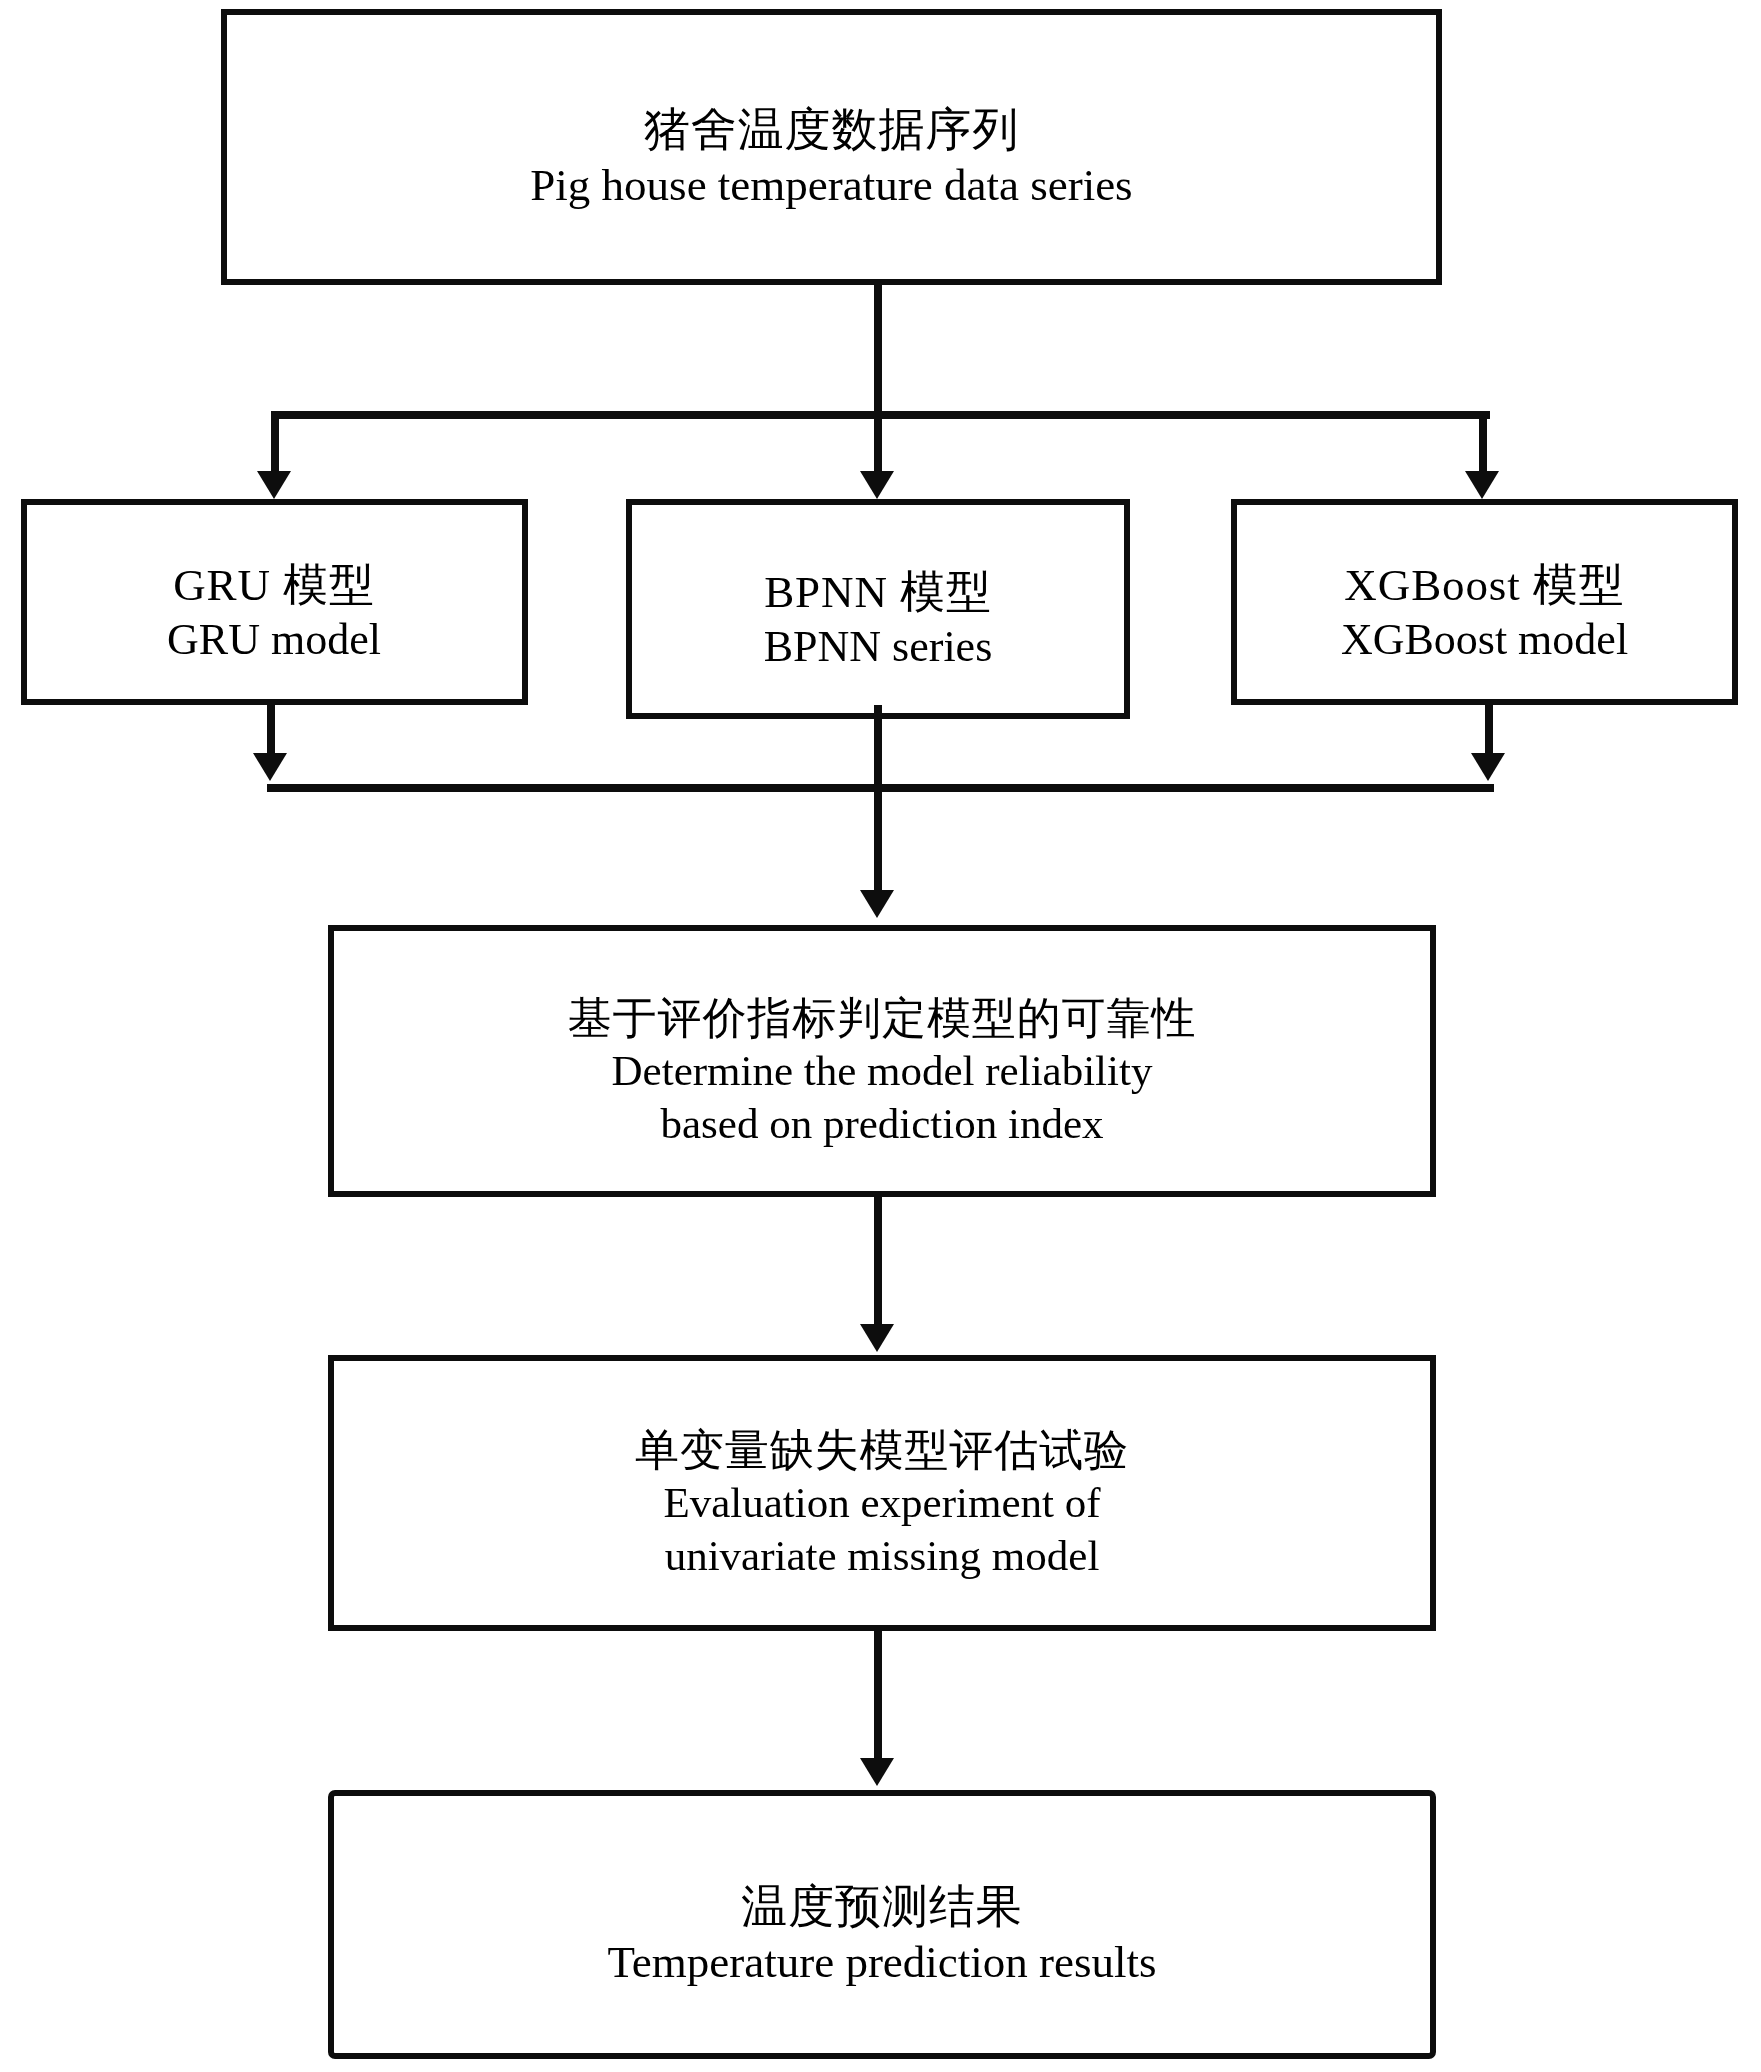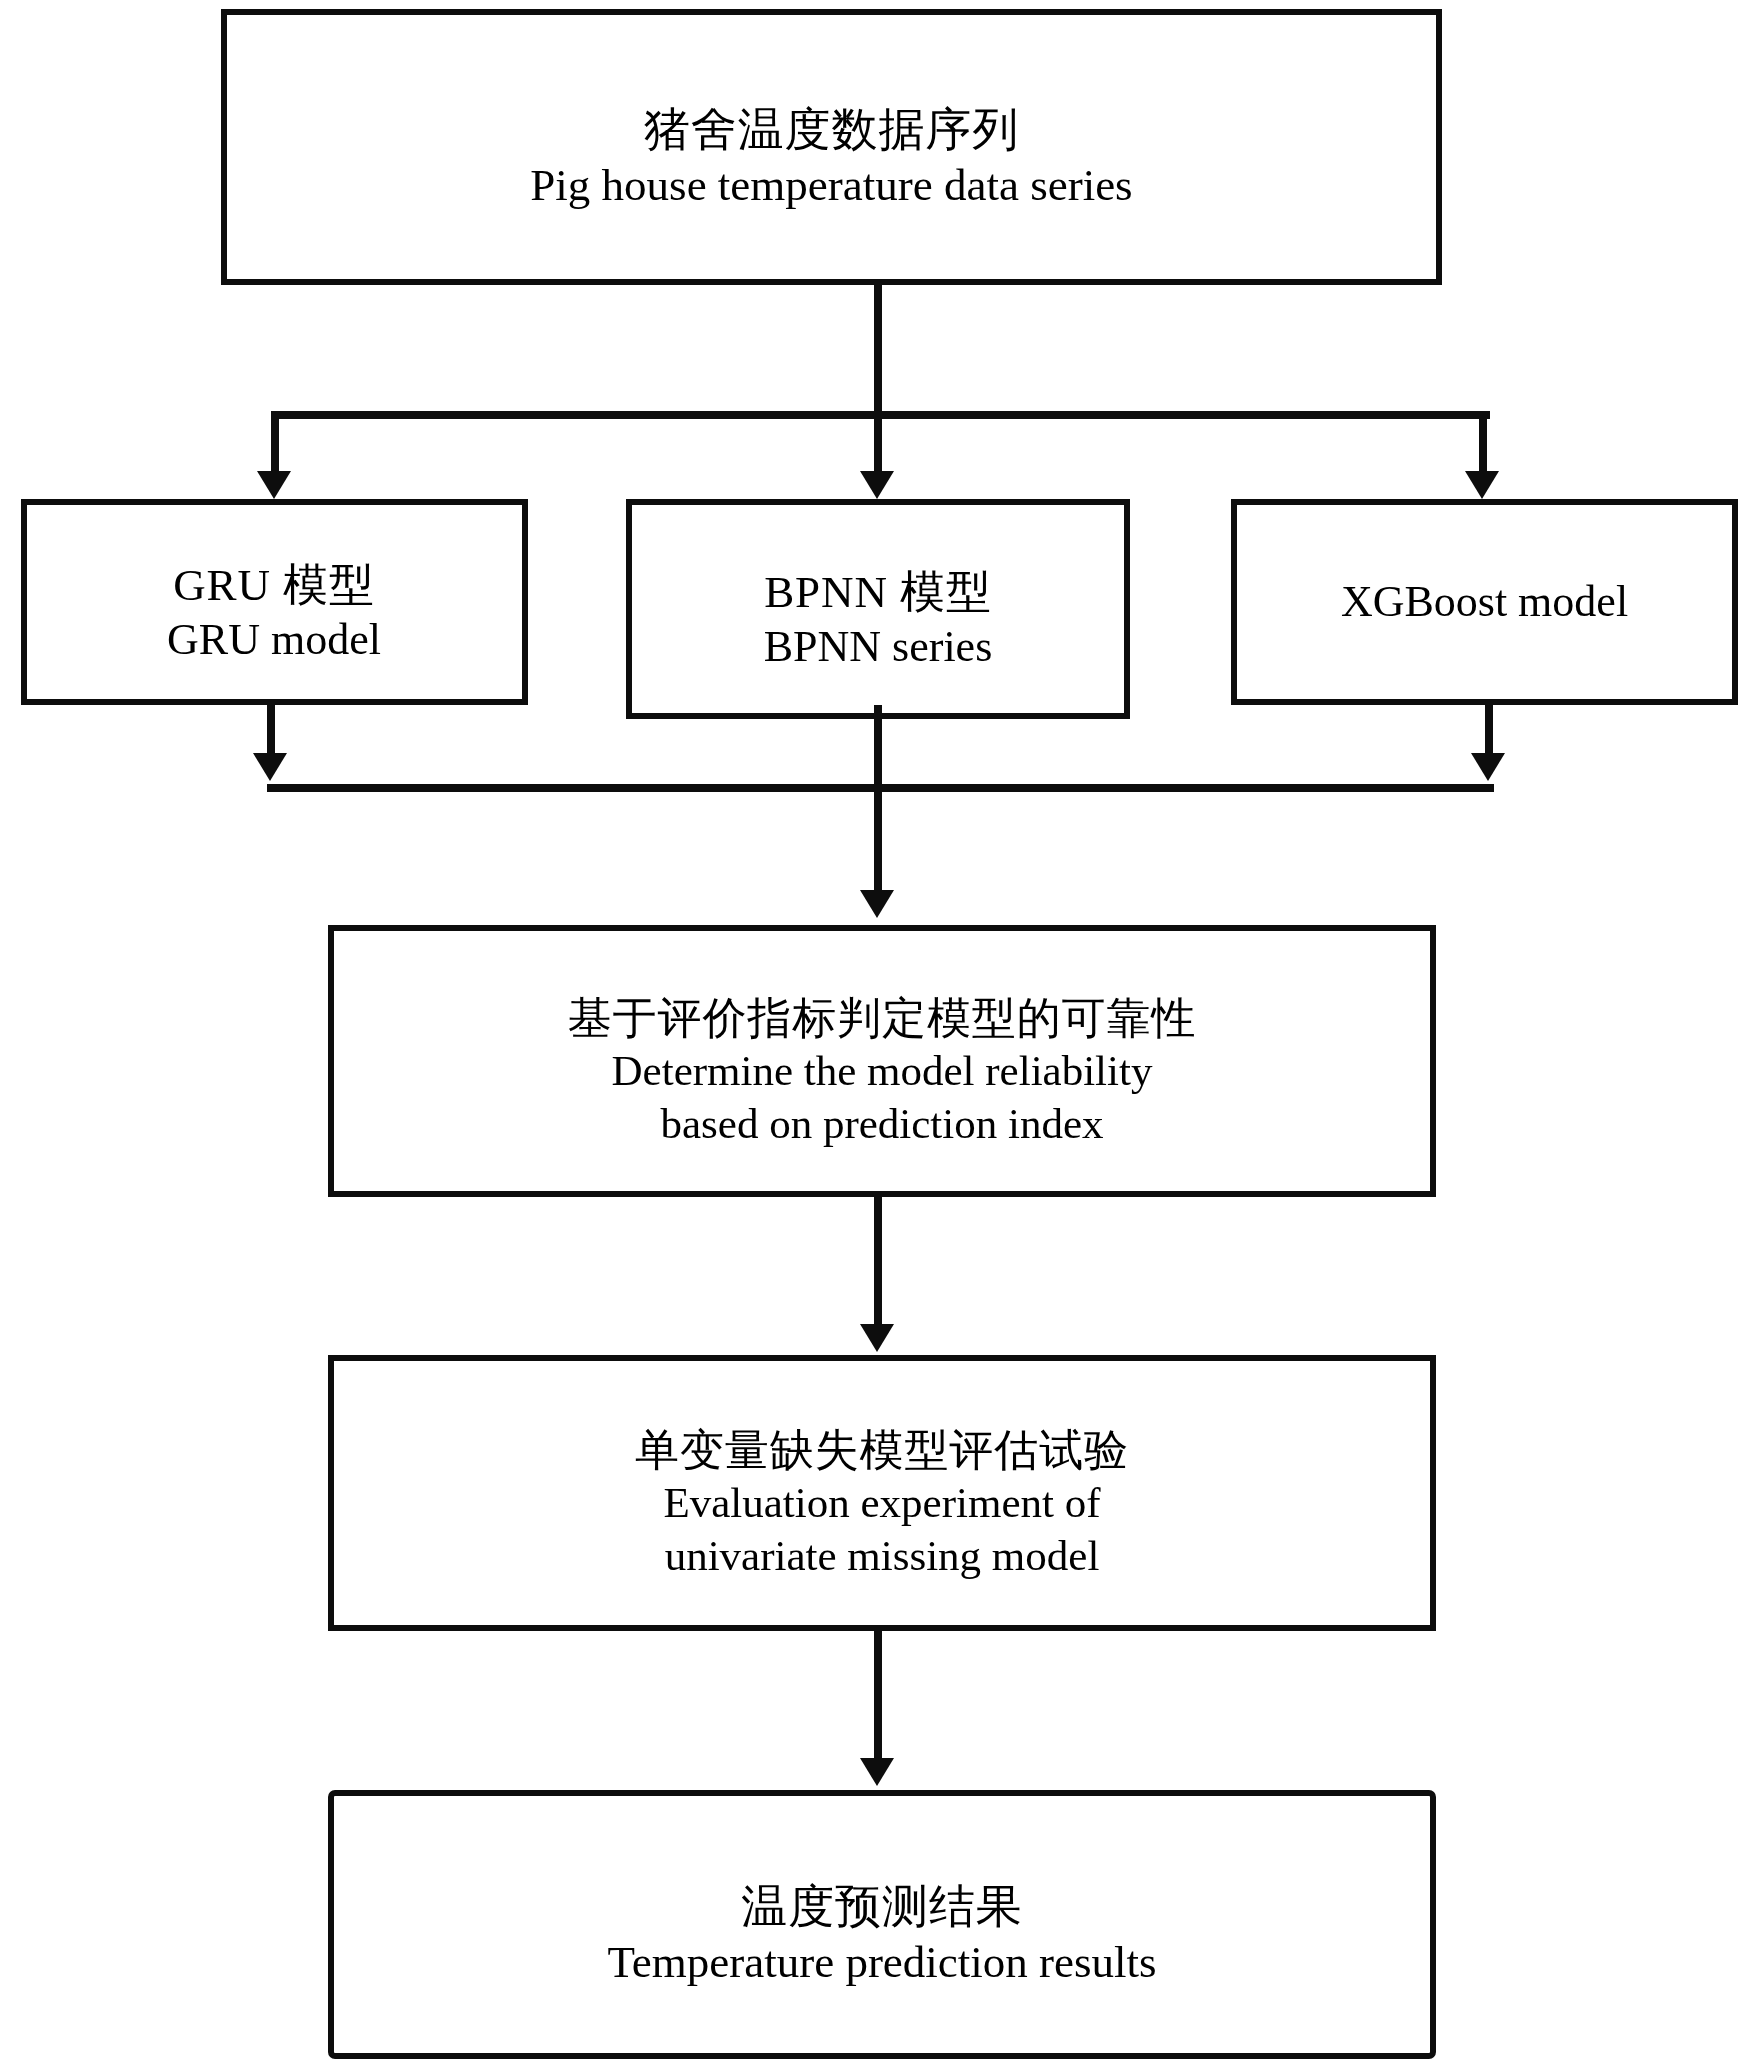--- a/index.html
+++ b/index.html
@@ -99,20 +99,21 @@
     <span class="line cn">GRU 模型</span>
     <span class="line en">GRU model</span>
   </div>
 
   <div class="node" id="node-bpnn">
     <span class="line cn">BPNN 模型</span>
     <span class="line en">BPNN series</span>
   </div>
 
   <div class="node" id="node-xgboost">
+    <span class="line cn">XGBoost 模型</span>
     <span class="line en">XGBoost model</span>
   </div>
 
   <div class="conn vline" style="left:267px; top:705px; height:51px;"></div>
   <div class="arrowhead" style="left:253px; top:753px;"></div>
 
   <div class="conn vline" style="left:874px; top:705px; height:84px;"></div>
 
   <div class="conn vline" style="left:1485px; top:705px; height:51px;"></div>
   <div class="arrowhead" style="left:1471px; top:753px;"></div>

